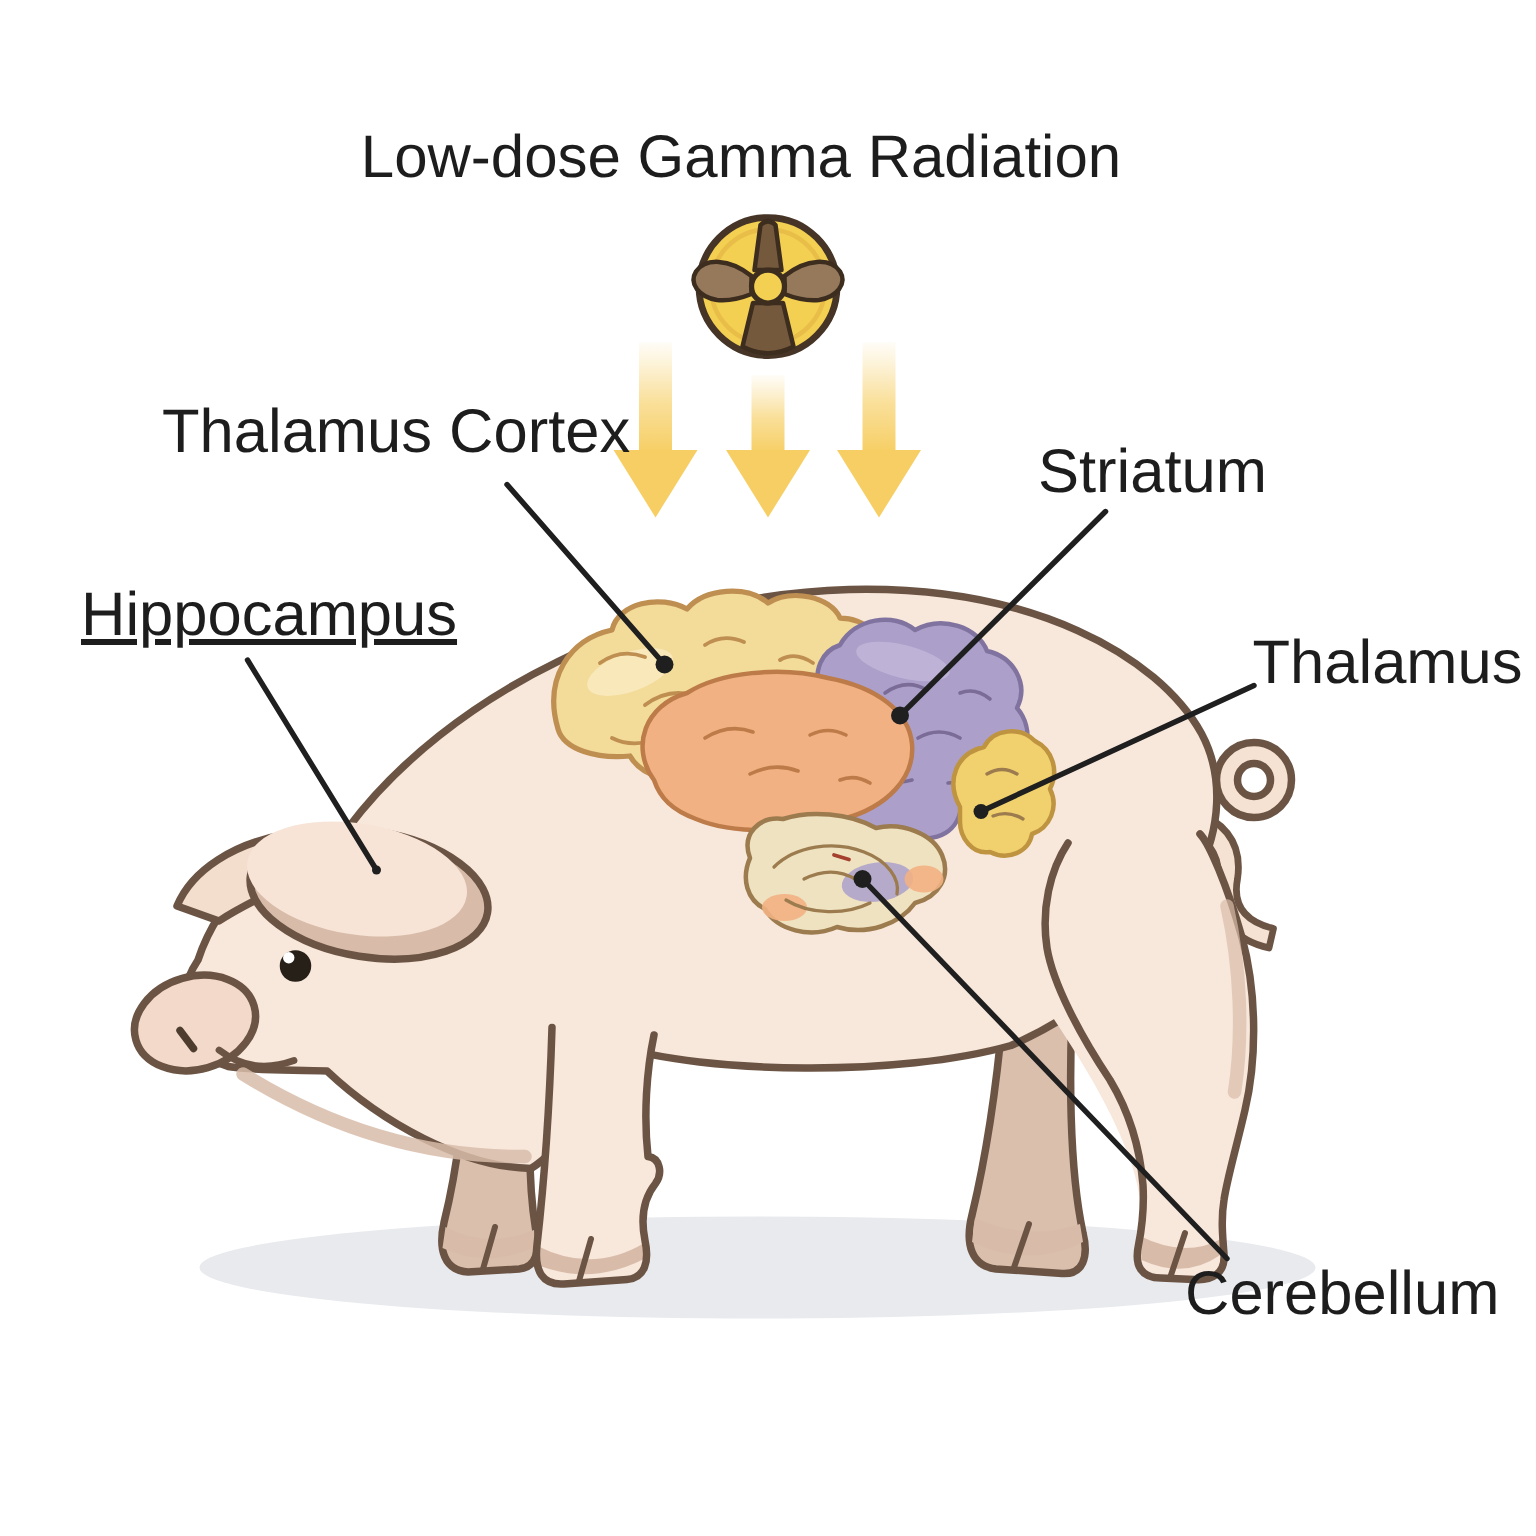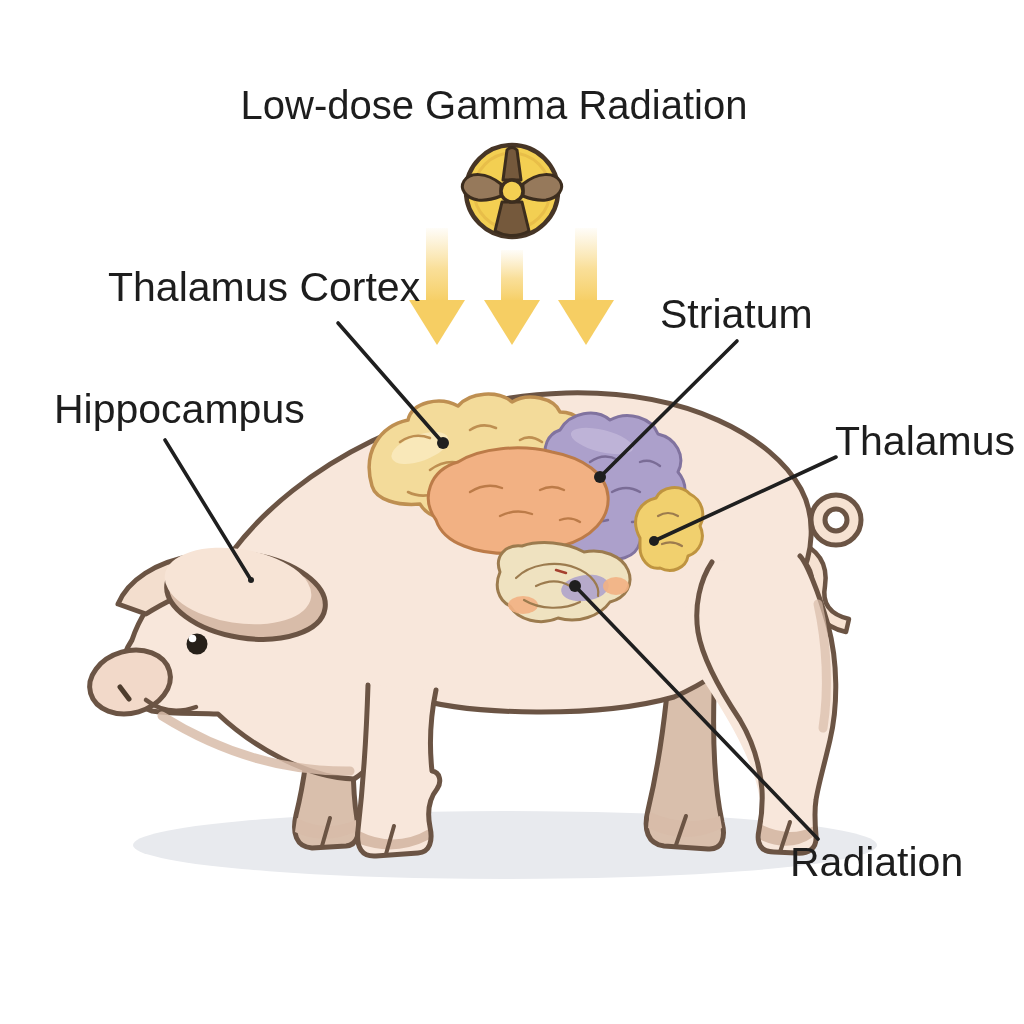--- a/index.html
+++ b/index.html
@@ -208,17 +208,17 @@
       <circle class="leader-dot" cx="251" cy="580" r="3"></circle>
       <line class="leader" x1="836" y1="457" x2="654" y2="541"></line>
       <circle class="leader-dot" cx="654" cy="541" r="5"></circle>
       <line class="leader" x1="818" y1="839" x2="575" y2="586"></line>
       <circle class="leader-dot" cx="575" cy="586" r="6"></circle>
     </g>
   </svg>
 
   <div class="title">Low-dose Gamma Radiation</div>
   <div class="lbl" style="left:108px;top:266px;">Thalamus Cortex</div>
-  <div class="lbl" style="left:660px;top:293px;">Striatum</div>
-  <div class="lbl" style="left:54px;top:388px;">Hippocampus</div>
+  <div class="lbl" style="left:692px;top:293px;">Striatum</div>
+  <div class="lbl" style="left:54px;top:388px;text-decoration:underline;">Hippocampus</div>
   <div class="lbl" style="left:835px;top:420px;text-align:right;">Thalamus</div>
-  <div class="lbl" style="left:790px;top:841px;">Radiation</div>
+  <div class="lbl" style="left:790px;top:841px;">Cerebellum</div>
 </div>
 
 </body></html>

